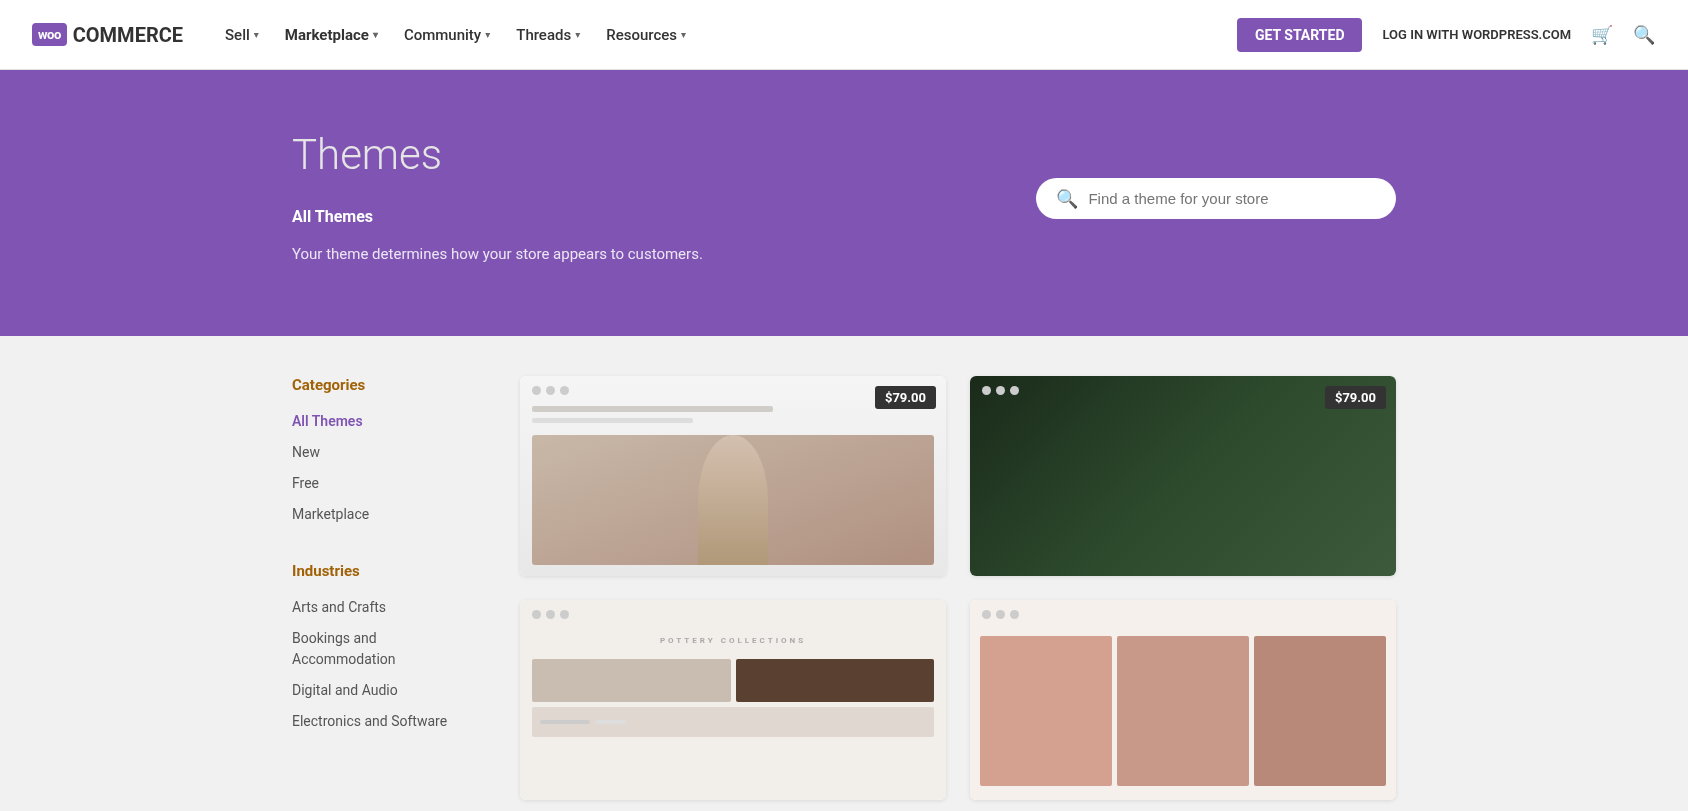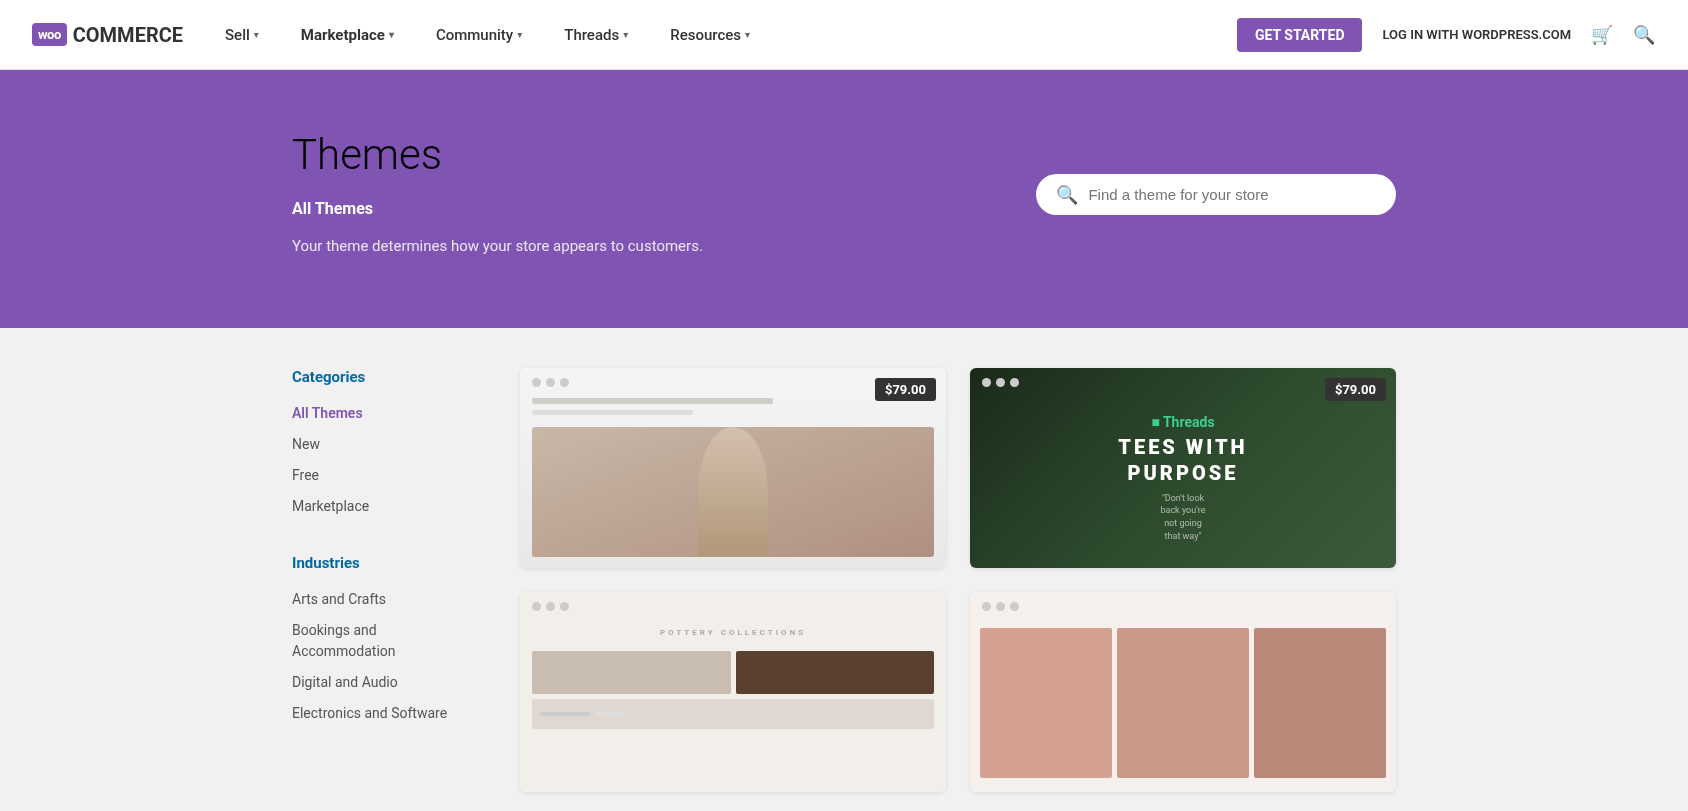--- a/index.html
+++ b/index.html
@@ -32,21 +32,21 @@
       letter-spacing: -0.5px;
     }
     .logo-text {
       font-size: 20px;
       font-weight: 700;
       color: #333;
     }
     .nav-links {
       display: flex;
       align-items: center;
-      gap: 22px;
+      gap: 6px;
       flex: 1;
     }
     .nav-item {
       display: flex;
       align-items: center;
       gap: 4px;
       padding: 8px 10px;
       font-size: 15px;
       font-weight: 500;
       color: #333;
@@ -98,22 +98,22 @@
       padding: 0 48px;
       display: flex;
       align-items: center;
       justify-content: space-between;
       gap: 40px;
     }
     .hero-left { max-width: 480px; }
     .hero-title {
       font-size: 42px;
       font-weight: 300;
-      color: #000000;
-      margin-bottom: 20px;
+      color: #e5e5e5;
+      margin-bottom: 28px;
     }
     .hero-subtitle {
       font-size: 16px;
       font-weight: 700;
       color: #fff;
       margin-bottom: 16px;
     }
     .hero-desc {
       font-size: 15px;
       color: rgba(255,255,255,0.85);
@@ -151,21 +151,21 @@
     }
 
     
     .sidebar {
       width: 180px;
       flex-shrink: 0;
     }
     .sidebar-section-title {
       font-size: 15px;
       font-weight: 700;
-      color: #0369a1;
+      color: #a16207;
       margin-bottom: 12px;
     }
     .sidebar-link {
       display: block;
       font-size: 14px;
       color: #555;
       padding: 5px 0;
       cursor: pointer;
       line-height: 1.5;
     }
@@ -339,25 +339,20 @@
     </div>
 
     <div class="theme-card">
       <div class="theme-card-preview preview-threads">
         <div class="browser-dots">
           <div class="dot"></div>
           <div class="dot"></div>
           <div class="dot"></div>
         </div>
         <div class="price-badge">$79.00</div>
-        <div style="display:flex; flex-direction:column; align-items:center; justify-content:center; height:100%; padding-top:20px;">
-          <div style="color:#3ecf8e; font-size:14px; font-weight:700; margin-bottom:4px;">■ Threads</div>
-          <div style="color:#fff; font-size:20px; font-weight:900; text-transform:uppercase; letter-spacing:3px; text-align:center; line-height:1.3;">TEES WITH<br>PURPOSE</div>
-          <div style="color:rgba(255,255,255,0.6); font-size:9px; margin-top:6px; text-align:center; line-height:1.4;">"Don't look<br>back you're<br>not going<br>that way"</div>
-        </div>
       </div>
     </div>
 
     <div class="theme-card">
       <div class="theme-card-preview preview-pottery" style="background:#f2eeea; padding:16px 12px 8px;font-weight:bold;">
         <div class="browser-dots">
           <div class="dot"></div>
           <div class="dot"></div>
           <div class="dot"></div>
         </div>

